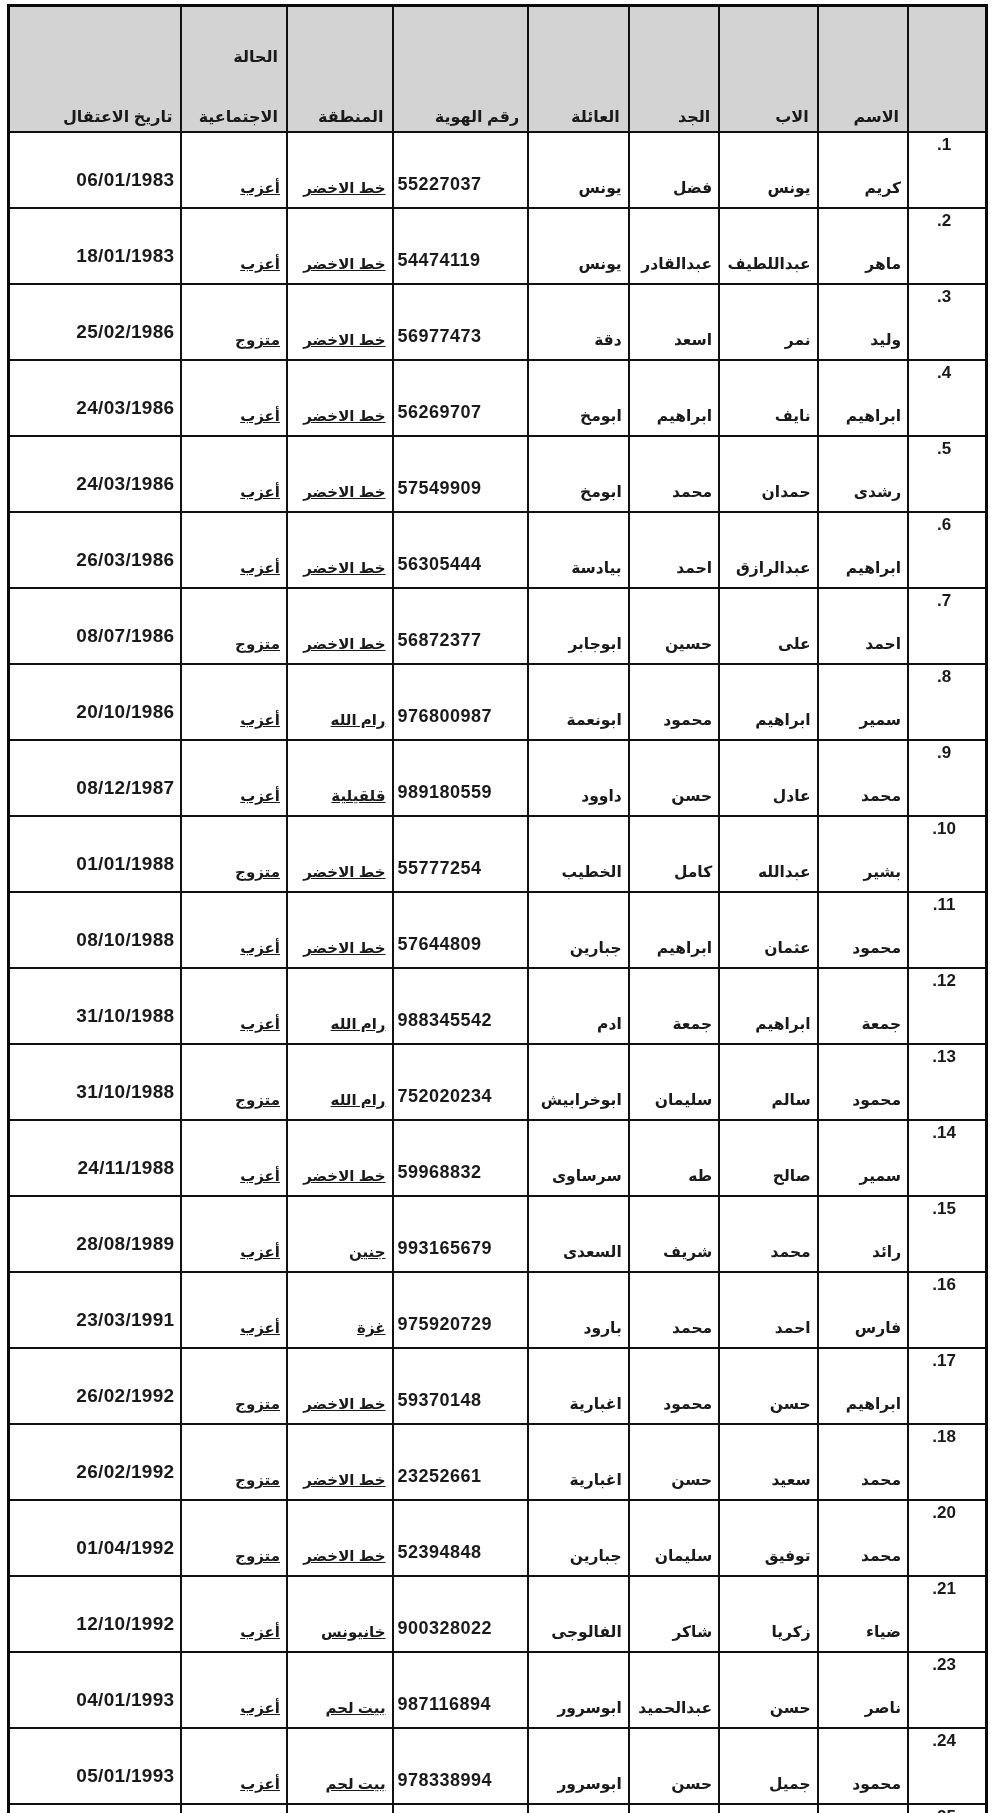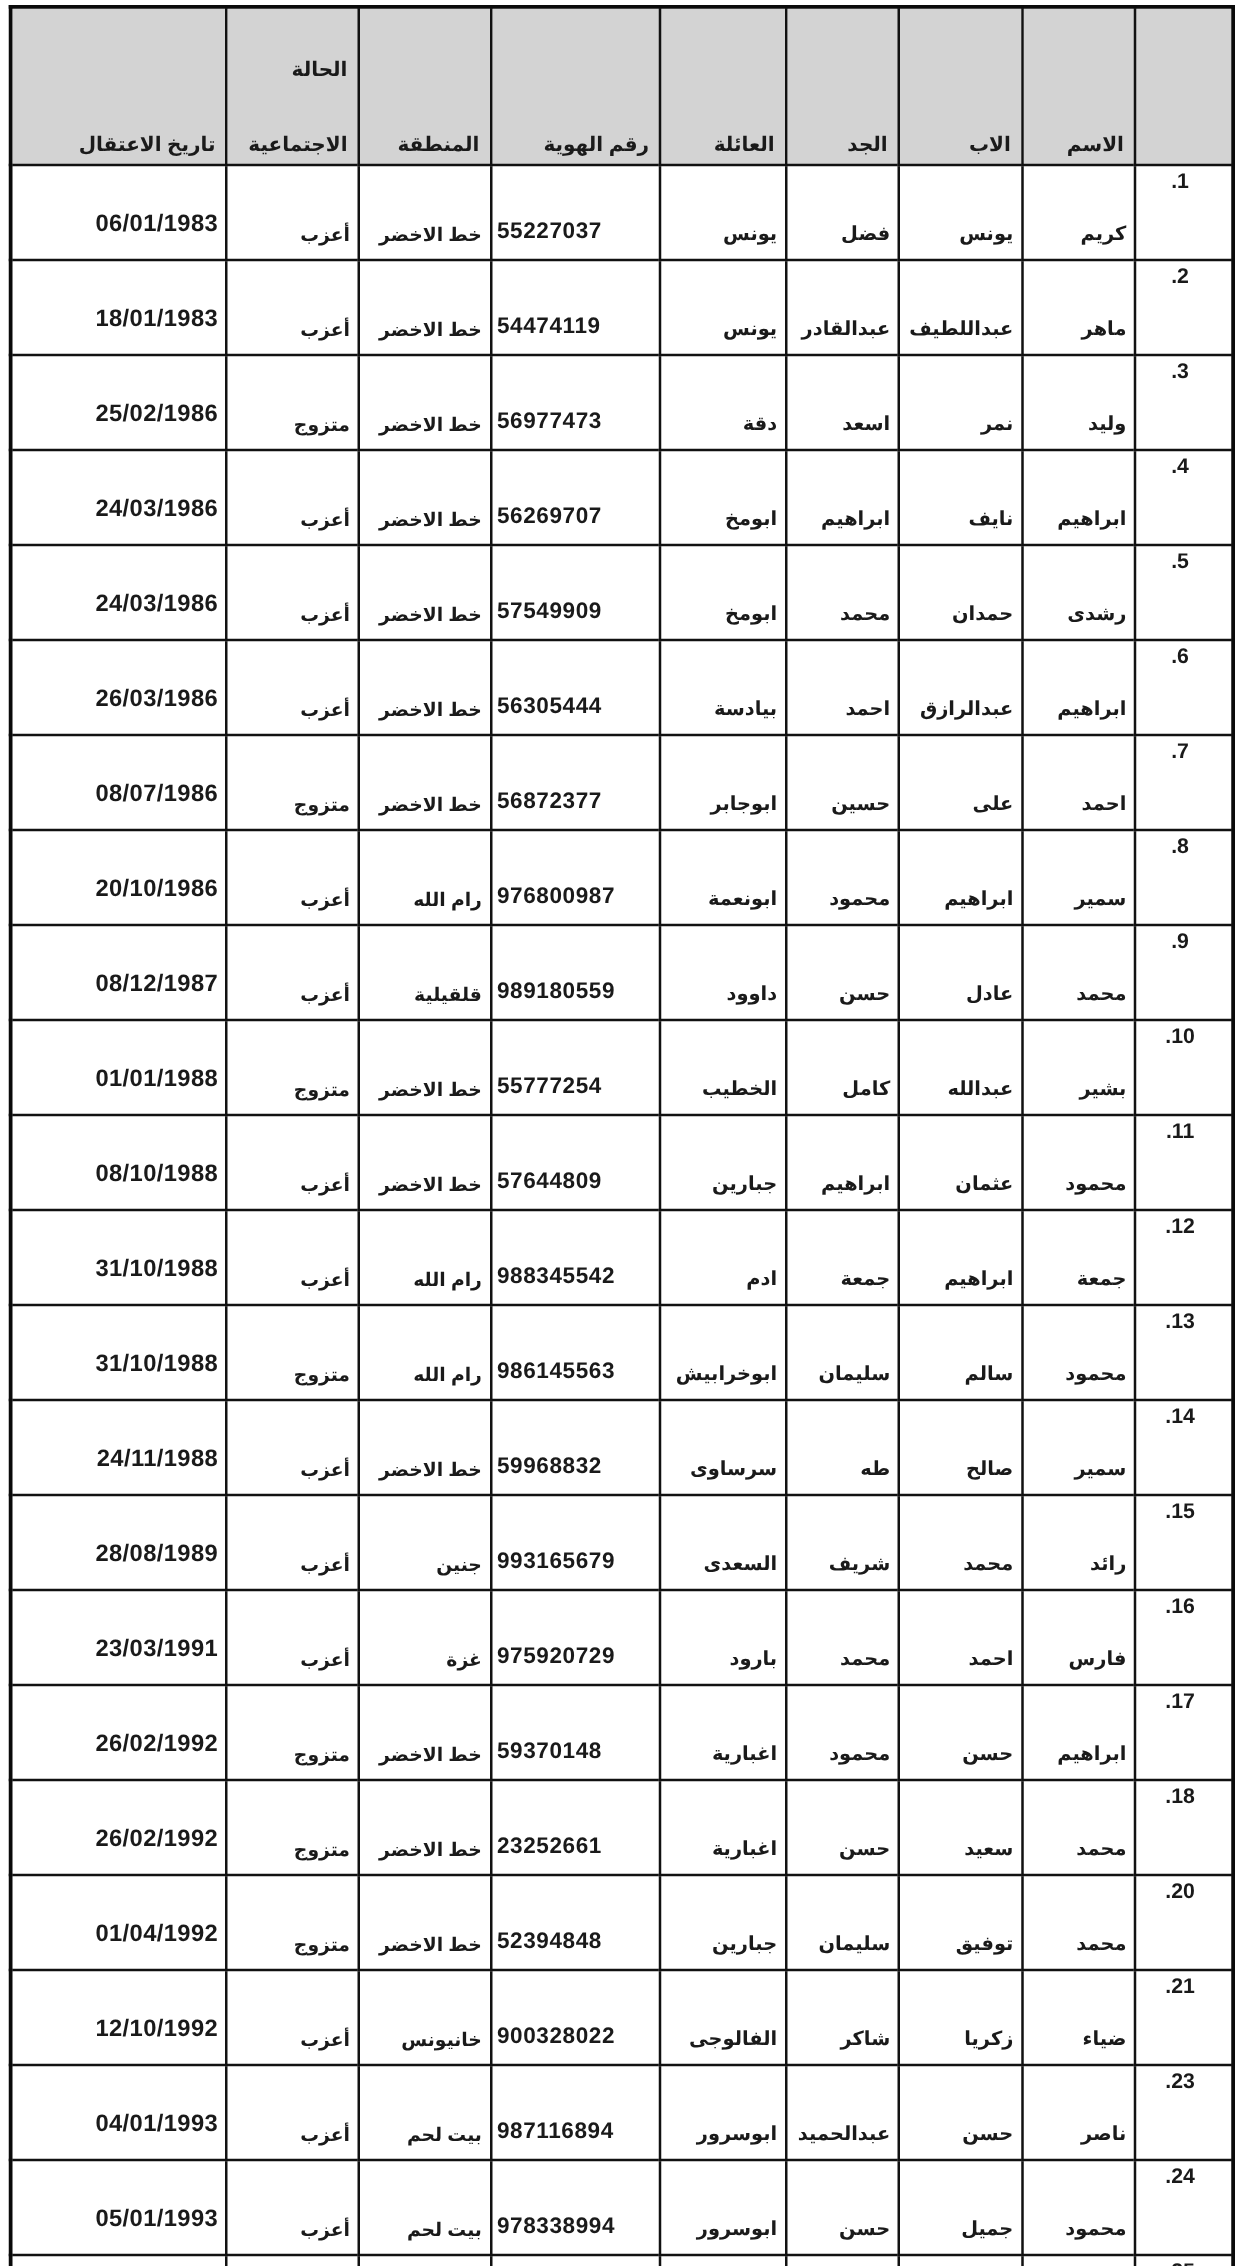--- a/index.html
+++ b/index.html
@@ -68,21 +68,21 @@
     letter-spacing: 0.5px;
   }
   td.c-date {
     direction: ltr;
     text-align: right;
     padding-left: 20px;
     padding-bottom: 16px;
     font-size: 19px;
     letter-spacing: 0.3px;
   }
-  td.c-region, td.c-marital { font-size: 15px; }
+  td.c-region, td.c-marital { font-size: 15px; text-decoration: underline; }
 </style>
 </head>
 <body>
 
 <div class="page">
   <table class="detainees">
     <colgroup>
       <col style="width:78px">
       <col style="width:90px">
       <col style="width:98px">
@@ -241,21 +241,21 @@
       <td class="c-region">رام الله</td>
       <td class="c-marital">أعزب</td>
       <td class="c-date">31/10/1988</td>
     </tr>
         <tr>
       <td class="c-num">.13</td>
       <td class="c-name">محمود</td>
       <td class="c-father">سالم</td>
       <td class="c-grand">سليمان</td>
       <td class="c-family">ابوخرابيش</td>
-      <td class="c-id">986145563</td>
+      <td class="c-id">752020234</td>
       <td class="c-region">رام الله</td>
       <td class="c-marital">متزوج</td>
       <td class="c-date">31/10/1988</td>
     </tr>
         <tr>
       <td class="c-num">.14</td>
       <td class="c-name">سمير</td>
       <td class="c-father">صالح</td>
       <td class="c-grand">طه</td>
       <td class="c-family">سرساوى</td>

